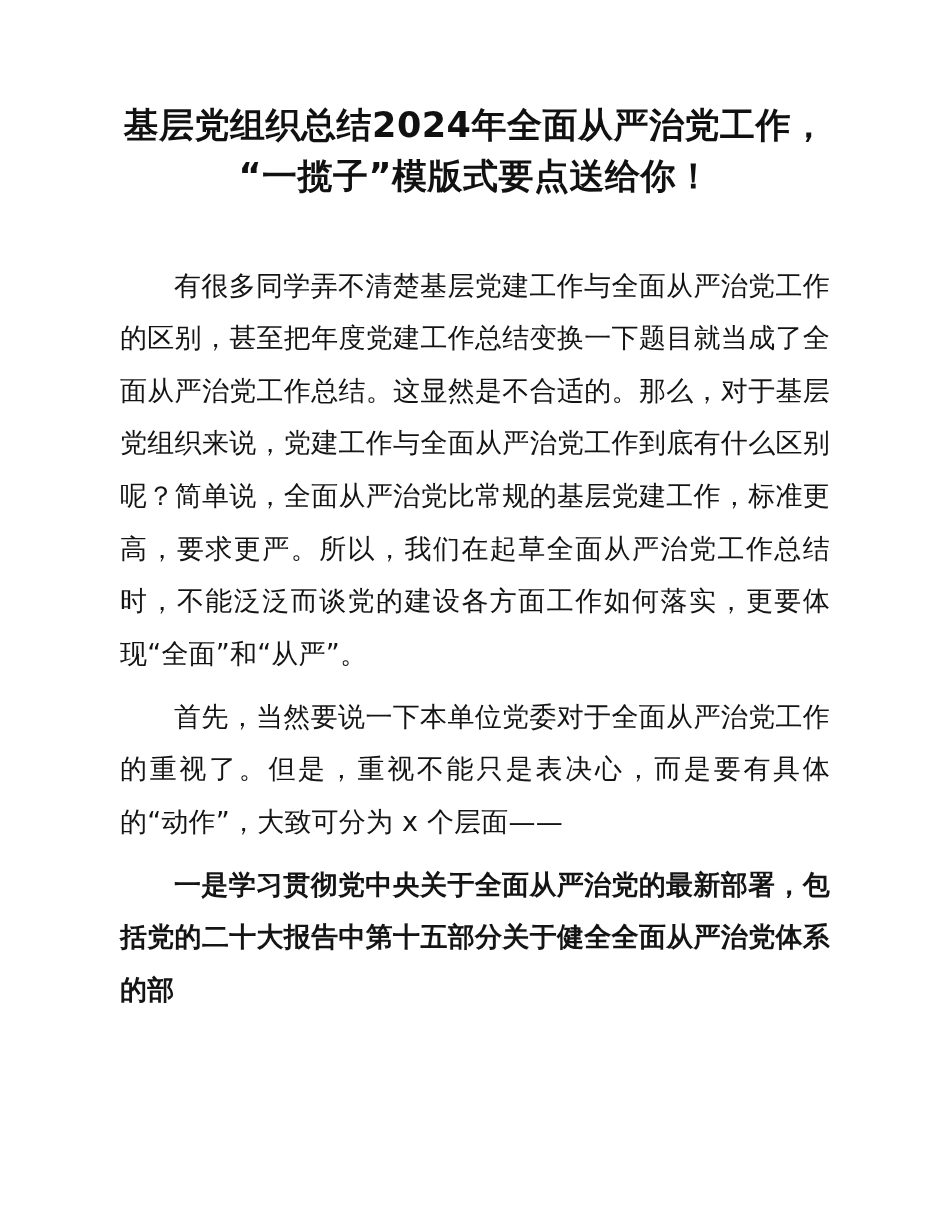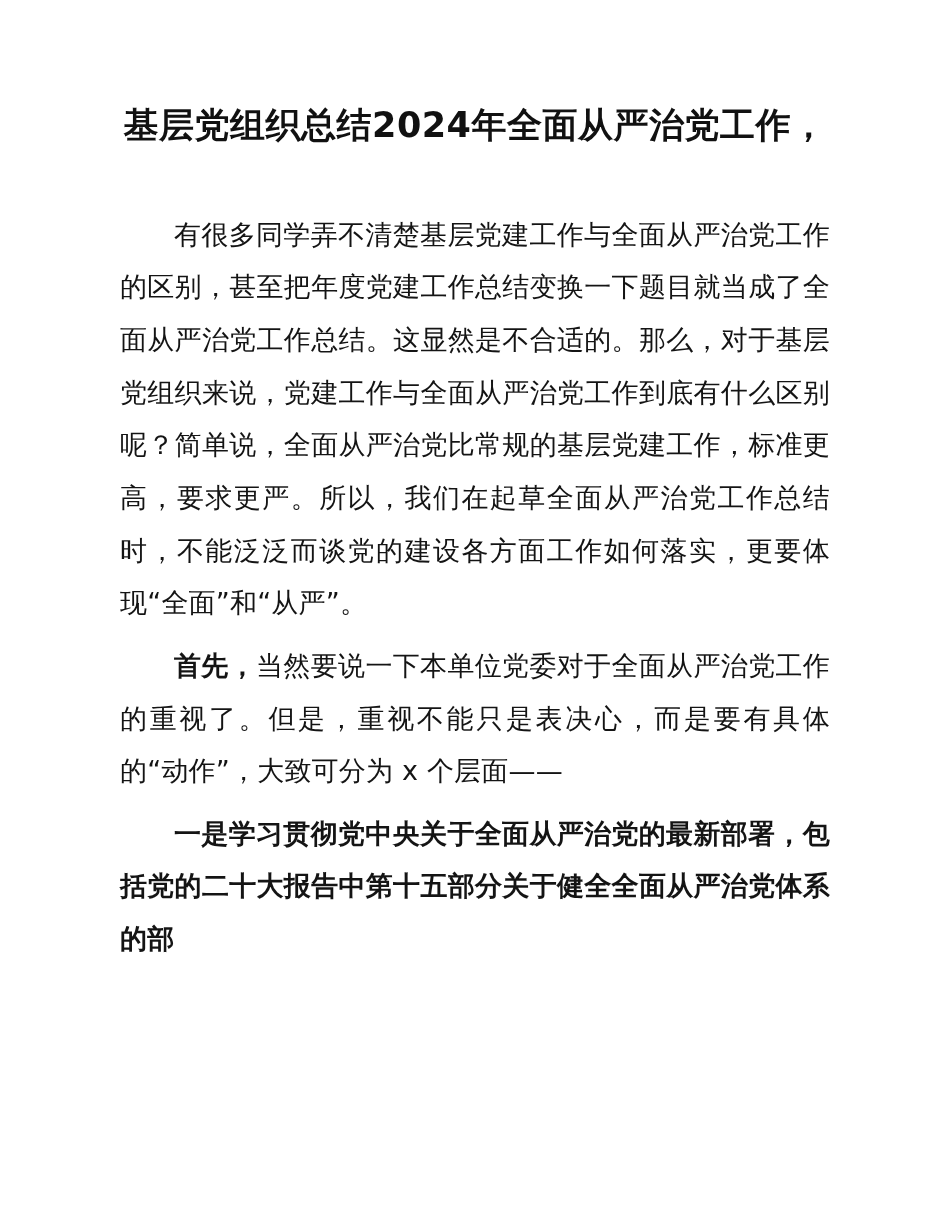--- a/index.html
+++ b/index.html
@@ -42,33 +42,34 @@
     text-justify: inter-ideograph;
     margin: 0 0 10px 0;
     text-indent: 2em;
     letter-spacing: 0.2px;
     color: #141414;
   }
   .body-p.bold-lead {
     font-weight: normal;
   }
   .body-p .lead-strong {
-    font-weight: bold;
+    font-weight: normal;
   }
   .body-p.all-bold {
     font-weight: bold;
   }
 </style>
 </head>
 <body>
 
 <div class="page">
 
   <h1 class="doc-title">
     <span class="line">基层党组织总结2024年全面从严治党工作，</span>
+    <span class="line">“一揽子”模版式要点送给你！</span>
   </h1>
 
   <p class="body-p">有很多同学弄不清楚基层党建工作与全面从严治党工作的区别，甚至把年度党建工作总结变换一下题目就当成了全面从严治党工作总结。这显然是不合适的。那么，对于基层党组织来说，党建工作与全面从严治党工作到底有什么区别呢？简单说，全面从严治党比常规的基层党建工作，标准更高，要求更严。所以，我们在起草全面从严治党工作总结时，不能泛泛而谈党的建设各方面工作如何落实，更要体现“全面”和“从严”。</p>
 
 
   <p class="body-p bold-lead"><span class="lead-strong">首先，</span><span>当然要说一下本单位党委对于全面从严治党工作的重视了。但是，重视不能只是表决心，而是要有具体的“动作”，大致可分为 x 个层面——</span></p>
 
   <p class="body-p all-bold">一是学习贯彻党中央关于全面从严治党的最新部署，包括党的二十大报告中第十五部分关于健全全面从严治党体系的部</p>
 
 </div>

